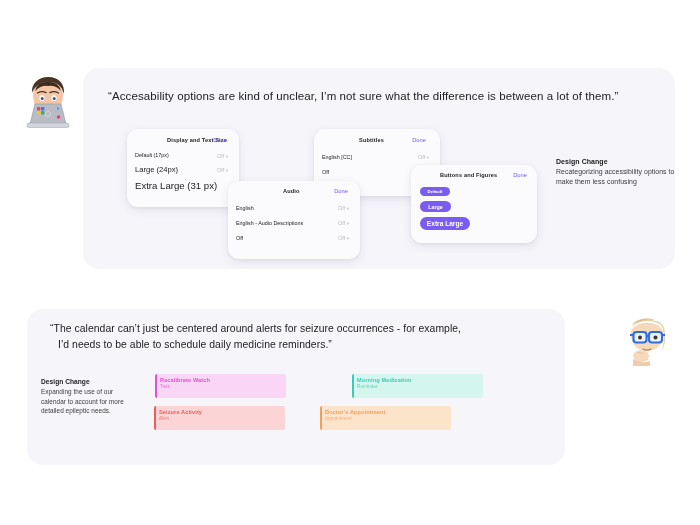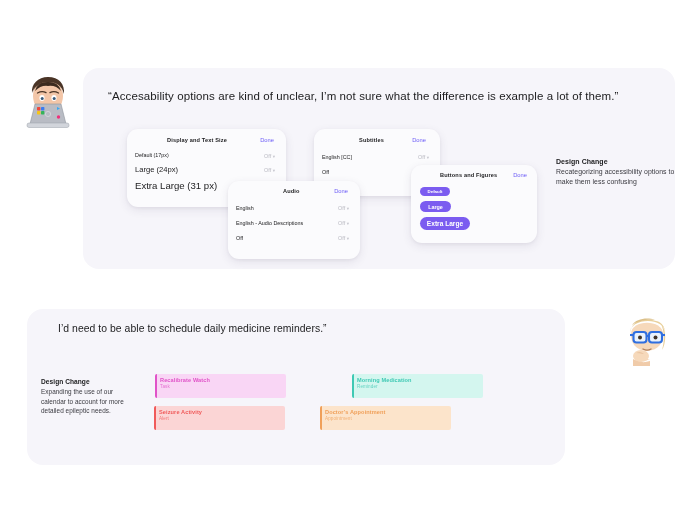--- a/index.html
+++ b/index.html
@@ -78,21 +78,21 @@
     color: #b9b9c2;
     white-space: nowrap;
   }
   .chev {
     font-size: 4.6px;
     color: #c6c6cf;
     margin-left: 1.5px;
   }
 
   
-  #panel-display { left: 127px; top: 129px; width: 136px; height: 78px; padding-left: 23px; }
+  #panel-display { left: 127px; top: 129px; width: 112px; height: 78px; }
   
   #panel-subtitles { left: 314px; top: 129px; width: 126px; height: 67px; }
   
   #panel-audio { left: 228px; top: 181px; width: 132px; height: 78px; }
   
   #panel-buttons { left: 411px; top: 165px; width: 126px; height: 78px; }
 
   .pill {
     position: absolute;
     background: #7b5cf0;
@@ -231,21 +231,21 @@
     <circle cx="26" cy="42" r="2.6" fill="none" stroke="#d7dade" stroke-width="0.8"></circle>
     <rect x="15" y="35" width="3.4" height="3.4" rx="0.7" fill="#f0483a"></rect>
     <rect x="19" y="35" width="3.4" height="3.4" rx="0.7" fill="#3a7cf0"></rect>
     <rect x="15" y="39" width="3.4" height="3.4" rx="0.7" fill="#f5c518"></rect>
     <rect x="19" y="39" width="3.4" height="3.4" rx="0.7" fill="#33b45a"></rect>
     <path d="M35 35 l3 1.5 l-3 1.5 Z" fill="#3aa8f0"></path>
     <circle cx="36.5" cy="45" r="1.7" fill="#f0307a"></circle>
   </svg>
 </div>
 
-<div class="quote1">“Accesability options are kind of unclear, I’m not sure what the difference is example a lot of them.”</div>
+<div class="quote1">“Accesability options are kind of unclear, I’m not sure what the difference is between a lot of them.”</div>
 
 <div class="panel" id="panel-display">
   <span class="panel-title" style="left:40px; top:8px;">Display and Text Size</span>
   <span class="panel-done" style="right:12px; top:8px;">Done</span>
 
   <span class="row-label" style="left:8px; top:23px; font-size:5.4px;">Default (17px)</span>
   <span class="row-value" style="right:11px; top:24px;"><span>Off</span><span class="chev">▾</span></span>
 
   <span class="row-label" style="left:8px; top:36px; font-size:7.6px;">Large (24px)</span>
   <span class="row-value" style="right:11px; top:38px;"><span>Off</span><span class="chev">▾</span></span>
@@ -310,21 +310,22 @@
     <circle cx="38.5" cy="27.5" r="2" fill="#3f3226"></circle>
     <path d="M26 39 q4 2.2 8 0" stroke="#b3825e" stroke-width="1.4" fill="none" stroke-linecap="round"></path>
     <path d="M20 44 q5 6 13 5 q-7 4 -14 -1 Z" fill="#f0cba9"></path>
     <ellipse cx="24" cy="46" rx="8" ry="6" fill="#f6d9bb"></ellipse>
     <path d="M19 43 q5 -2 8 1 q-4 -1 -8 -1 Z" fill="#e5bd98"></path>
     <path d="M16 49 q8 5 17 2 l0 5 l-17 0 Z" fill="#f0cba9"></path>
   </svg>
 </div>
 
 <div class="quote2">
-  <span class="l2">I’d need to be able to schedule daily medicine reminders.”</span>
+  <span>“The calendar can’t just be centered around alerts for seizure occurrences - for example,</span>
+  <span class="l2">I’d needs to be able to schedule daily medicine reminders.”</span>
 </div>
 
 <div class="design-change" id="dc-bottom">
   <div class="dc-title">Design Change</div>
   <div class="dc-body">Expanding the use of our calendar to account for more detailed epileptic needs.</div>
 </div>
 
 <div class="event-card" id="ev-0">
   <span class="ev-title">Recalibrate Watch</span>
   <span class="ev-sub">Task</span>

